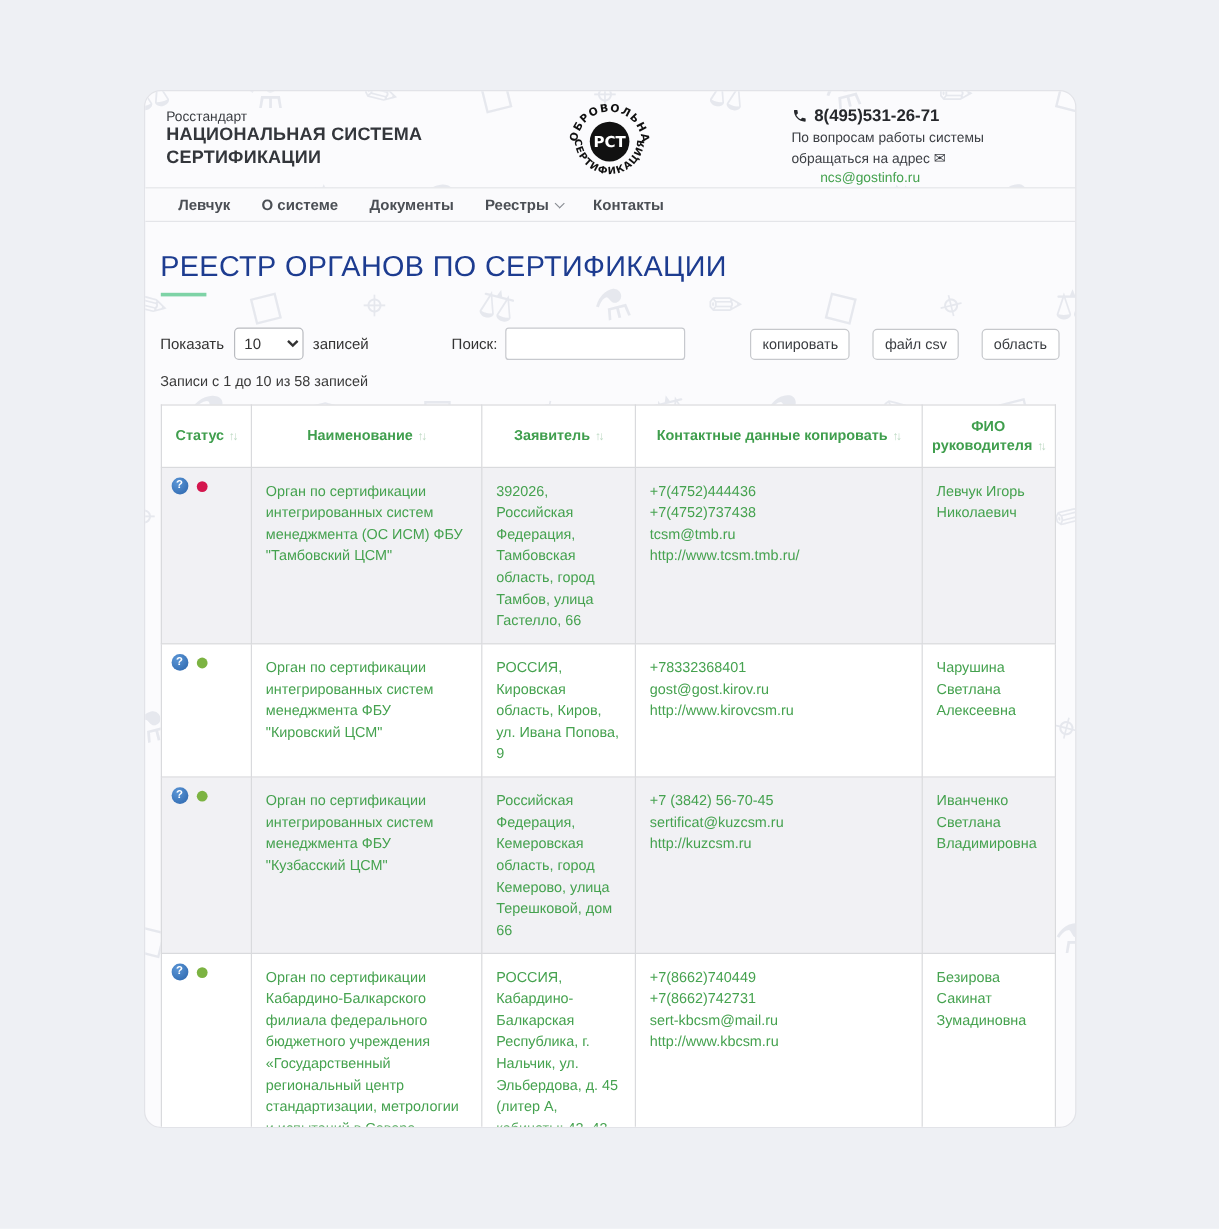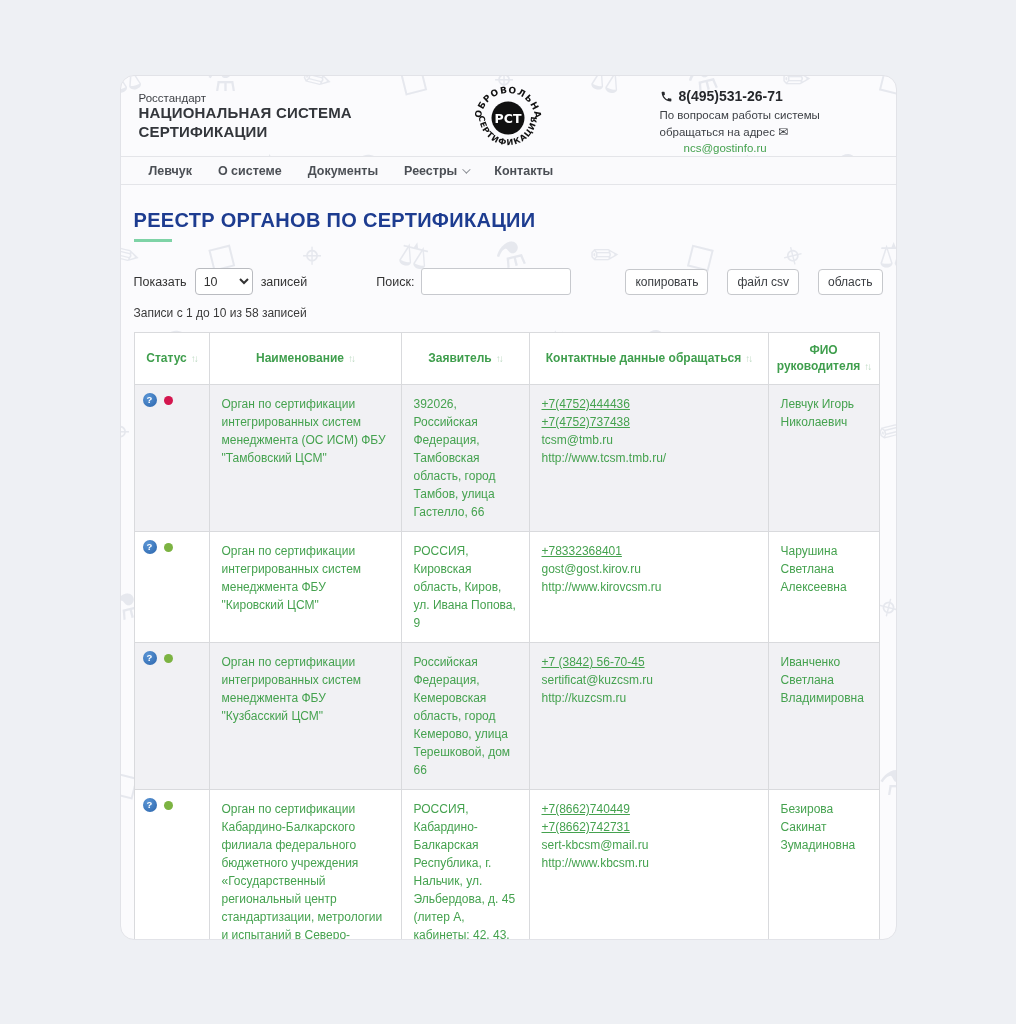--- a/index.html
+++ b/index.html
@@ -42,21 +42,21 @@
   .main-nav {
     clear:both; height:29px; display:flex; align-items:center; gap:26px;
     padding:0 28px; background:#fafafc;
     border-top:1px solid #e4e5e9; border-bottom:1px solid #e4e5e9;
   }
   .nav-item { font-size:12.5px; font-weight:600; color:#4b4f55; text-decoration:none; display:flex; align-items:center; gap:5px; cursor:pointer; }
   .chev { width:6px; height:6px; border-right:1.5px solid #8a8e94; border-bottom:1.5px solid #8a8e94; transform:rotate(45deg) translateY(-2px); display:inline-block; }
 
   
   .main { padding:0 13px; }
-  .page-title { margin-top:24px; font-size:20px; font-weight:700; color:#1d3c90; letter-spacing:.3px; }
+  .page-title { margin-top:24px; font-size:24px; font-weight:400; color:#1d3c90; letter-spacing:.3px; }
   .title-underline { width:38px; height:3px; background:#7ed3a6; margin-top:7px; }
 
   .controls { margin-top:26px; display:flex; align-items:center; font-size:12.5px; color:#333; }
   .show-select {
     margin:0 8px; width:58px; height:27px; font-size:12.5px; color:#333;
     border:1px solid #b9bbc0; border-radius:4px; background:#fff; padding:0 4px;
   }
   .search-label { margin-left:auto; margin-right:7px; }
   .search-input {
     width:150px; height:27px; border:1px solid #c7c9ce; border-radius:3px; background:#fff;
@@ -84,21 +84,21 @@
   .registry tbody tr:nth-child(odd) td { background:#f1f1f4; }
   .registry tbody tr:nth-child(even) td { background:#ffffff; }
   .status-cell { padding:8px 8px !important; }
   .status-inner { display:flex; align-items:center; gap:7px; }
   .help-icon {
     width:14px; height:14px; border-radius:50%;
     background:radial-gradient(circle at 35% 30%, #5b96d6, #2a64ab);
     color:#fff; font-size:9.5px; font-weight:700; line-height:14px; text-align:center; cursor:pointer;
   }
   .status-dot { width:9px; height:9px; border-radius:50%; display:inline-block; }
-  .contact-line { display:block;text-decoration:underline; }
+  .contact-line { display:block; }
   a.green-link { color:#45a24f; text-decoration:none; }
 </style>
 </head>
 <body>
 
 <div class="card">
   <div class="watermark" id="wm">
       <span style="left: -10px; top: -14px; transform: rotate(-14deg);">⚖</span>
       <span style="left: 86px; top: -14px; transform: rotate(0deg);">⚗</span>
       <span style="left: 182px; top: -14px; transform: rotate(14deg);">✏</span>
@@ -279,21 +279,21 @@
             <col style="width:192px">
             <col style="width:128px">
             <col style="width:239px">
             <col style="width:111px">
         </colgroup>
         <thead>
             <tr id="theadRow">
               <th><span>Статус</span><span class="sort-icon">↑↓</span></th>
               <th><span>Наименование</span><span class="sort-icon">↑↓</span></th>
               <th><span>Заявитель</span><span class="sort-icon">↑↓</span></th>
-              <th><span>Контактные данные обращаться</span><span class="sort-icon">↑↓</span></th>
+              <th><span>Контактные данные копировать</span><span class="sort-icon">↑↓</span></th>
               <th><span>ФИО руководителя</span><span class="sort-icon">↑↓</span></th>
             </tr>
           </thead>
         <tbody id="tbody">
             <tr>
               <td class="status-cell">
                 <div class="status-inner">
                   <span class="help-icon">?</span>
                   <span class="status-dot" style="background: rgb(212, 22, 78);"></span>
                 </div>

